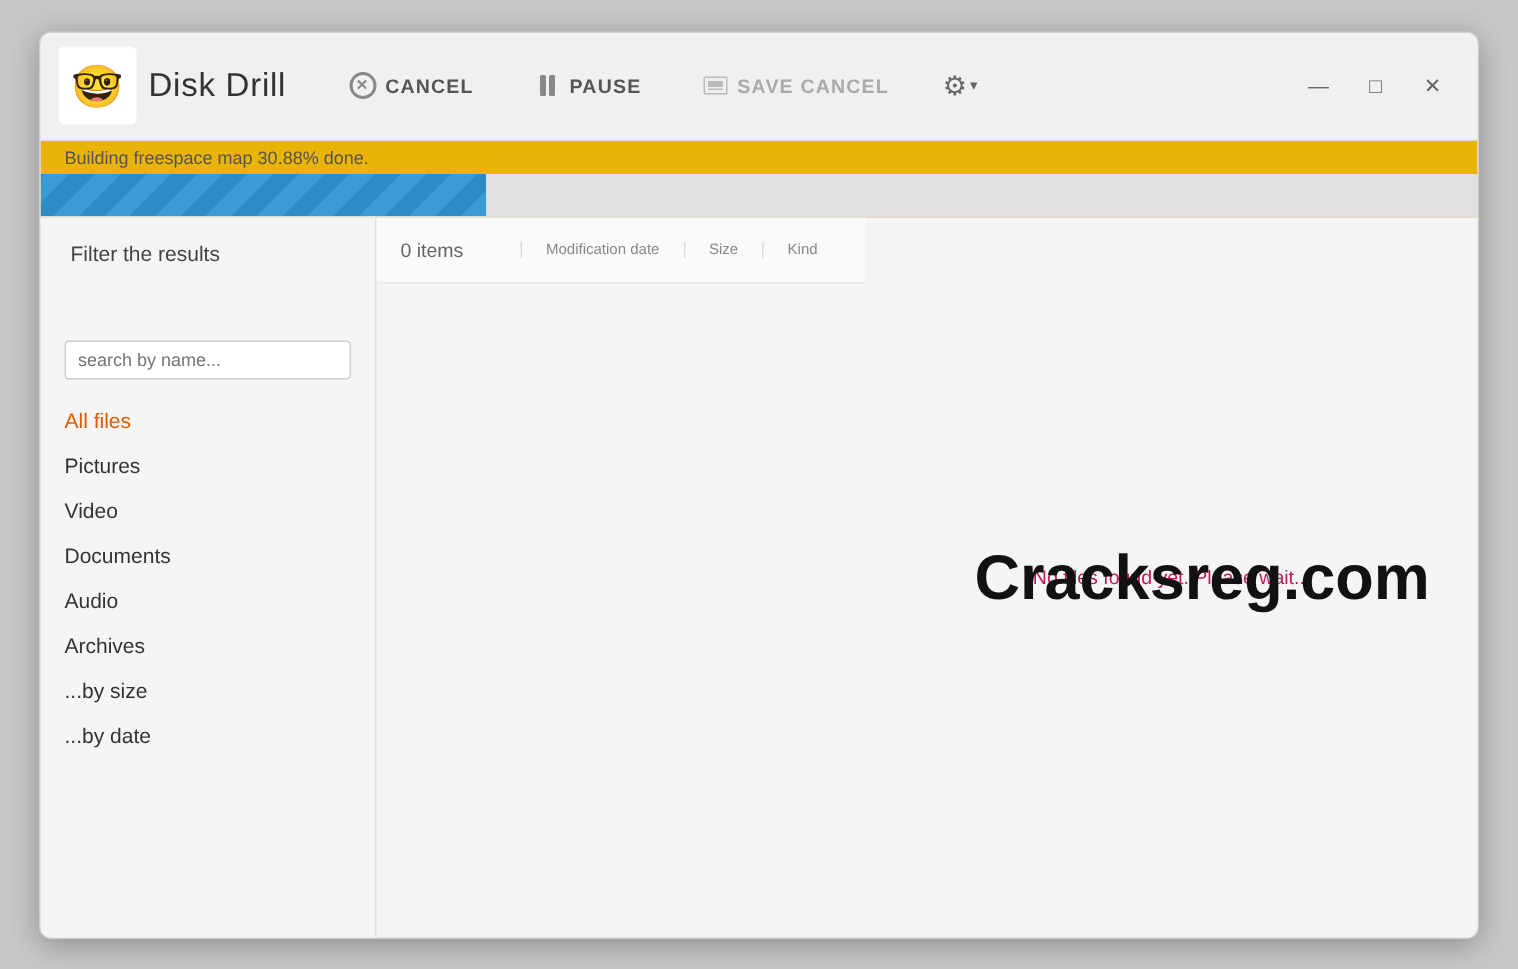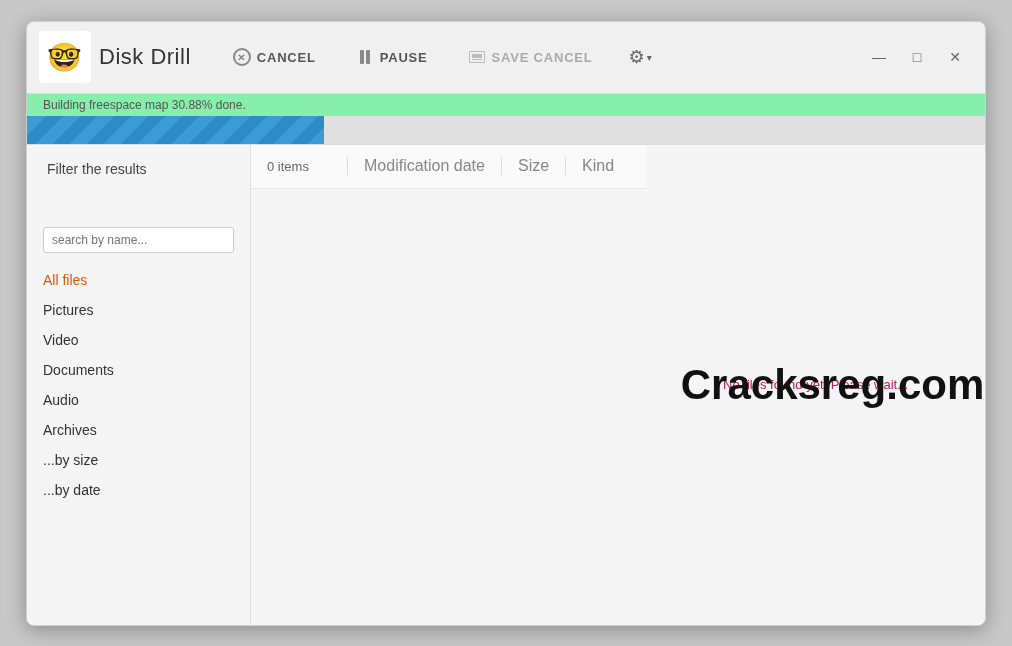--- a/index.html
+++ b/index.html
@@ -119,21 +119,21 @@
       display: flex; gap: 2px; margin-left: auto;
     }
     .wc-btn {
       width: 36px; height: 36px;
       display: flex; align-items: center; justify-content: center;
       border: none; background: transparent; cursor: pointer;
       font-size: 14px; color: #666; border-radius: 4px;
     }
     
     .progress-area {
-      background: #86efac;
+      background: #eab308;
       border-bottom: 1px solid #ddd;
     }
     .progress-text {
       padding: 4px 16px;
       font-size: 12px;
       color: #555;
     }
     .progress-bar-container {
       height: 28px;
       background: #e0e0e0;
@@ -216,21 +216,21 @@
       font-size: 13px;
       color: #666;
       min-width: 80px;
     }
     .col-headers {
       display: flex;
       gap: 0;
       margin-left: auto;
     }
     .col-header {
-      font-size: 16px;
+      font-size: 10px;
       color: #888;
       padding: 0 16px;
       border-left: 1px solid #ddd;
     }
     .no-files-msg {
       font-size: 13px;
       color: #be185d;
     }
     
     .watermark {

